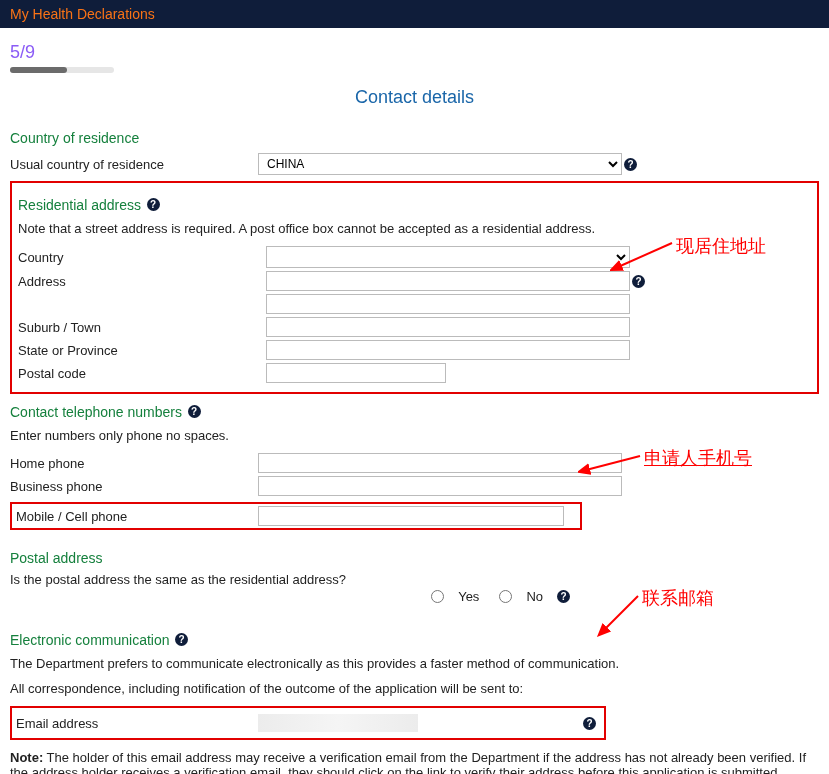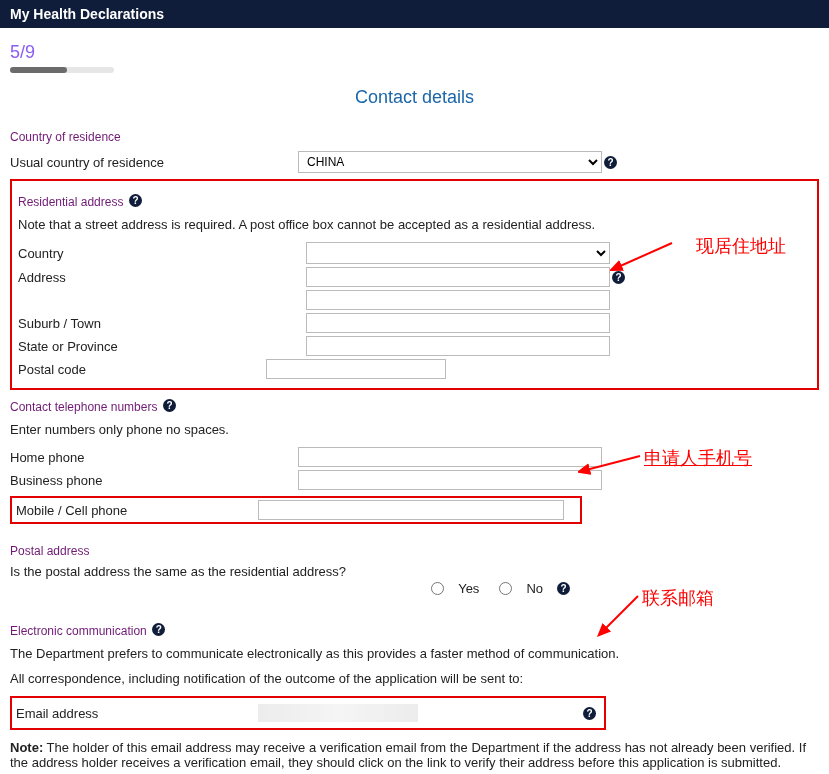--- a/index.html
+++ b/index.html
@@ -6,22 +6,22 @@
   body {
     margin: 0;
     font-family: Arial, Helvetica, sans-serif;
     font-size: 13px;
     color: #222;
     background: #fff;
     width: 829px;
   }
   .title-bar {
     background: #0f1d3a;
-    color: #ffffff;
-    font-weight: bold;
+    color: #f97316;
+    font-weight: normal;
     padding: 6px 10px;
     font-size: 14px;
   }
   .page {
     padding: 8px 10px 16px 10px;
     position: relative;
   }
   .step-indicator {
     font-size: 18px;
     padding: 6px 0 4px 0;
@@ -43,22 +43,22 @@
     border-radius: 3px;
   }
   h2.section-top {
     color: #1a66a9;
     font-weight: normal;
     font-size: 18px;
     margin: 6px 0 12px 0;
     text-align: center;
   }
   .sub-head {
-    color: #701a75;
-    font-size: 12px;
+    color: #15803d;
+    font-size: 14px;
     margin: 10px 0 4px 0;
     display: inline-block;
   }
   .help-icon {
     display: inline-flex;
     align-items: center;
     justify-content: center;
     width: 13px;
     height: 13px;
     border-radius: 50%;
@@ -82,21 +82,21 @@
   }
   select.fld, input.fld {
     font-family: inherit;
     font-size: 12px;
     padding: 2px 4px;
     border: 1px solid #bbb;
     background: #fff;
   }
   select.fld { height: 22px; }
   input.fld { height: 20px; }
-  .w-wide { width: 304px; margin-left: 40px; }
+  .w-wide { width: 364px; }
   .w-short { width: 180px; }
   .note-text {
     margin: 4px 0 10px 0;
     color: #222;
   }
   .callout-box {
     border: 2px solid #e20000;
     padding: 4px 6px 6px 6px;
     margin-top: 6px;
   }
@@ -238,21 +238,21 @@
       <span class="email-blur"></span>
       <span style="flex:1"></span>
       <span class="help-icon" style="margin-right:4px;">?</span>
     </div>
   </div>
 
   <div style="margin-top:10px;">
     <strong class="note-label">Note:</strong><span> The holder of this email address may receive a verification email from the Department if the address has not already been verified. If the address holder receives a verification email, they should click on the link to verify their address before this application is submitted.</span>
   </div>
 
-  <div class="annotation" style="top:206px; left:696px;">现居住地址</div>
+  <div class="annotation" style="top:206px; left:676px;">现居住地址</div>
   <div class="annotation" style="top:418px; left:644px;text-decoration:underline;">申请人手机号</div>
   <div class="annotation" style="top:558px; left:642px;">联系邮箱</div>
 
   <svg class="arrow" style="top:205px; left:610px;" width="70" height="40">
     <defs>
         <marker id="ah1" markerWidth="8" markerHeight="8" refX="2" refY="3" orient="auto">
           <path d="M0,0 L0,6 L7,3 z" fill="#ff0000"></path>
         </marker>
       </defs>
     <line x1="62" y1="10" x2="8" y2="34" stroke="#ff0000" stroke-width="2" marker-end="url(#ah1)"></line>

